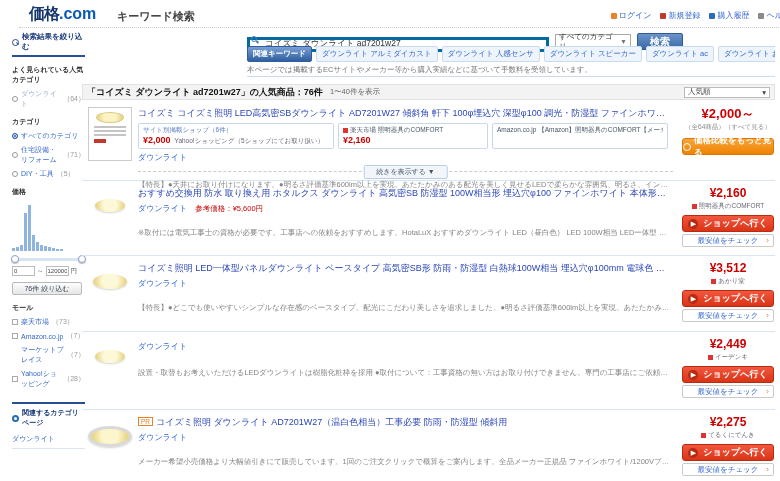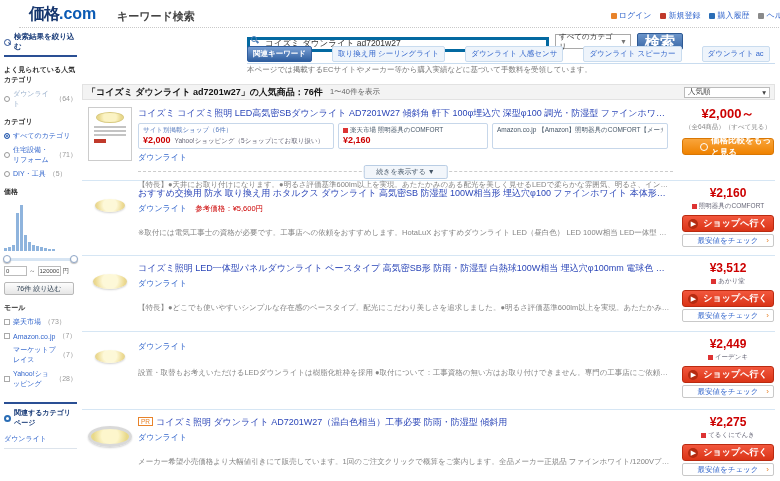--- a/index.html
+++ b/index.html
@@ -21,24 +21,24 @@
   
   .searchrow { position:absolute; top:32px; left:247px; display:flex; gap:6px; align-items:center; }
   .qwrap { position:relative; }
   .qwrap input { width:302px; height:15px; border:3px solid #0369a1; font-size:8.5px; padding:0 3px 0 15px; color:#333; }
   .mag { position:absolute; left:4px; top:4px; width:6px; height:6px; border:1.5px solid #4a7db8; border-radius:50%; }
   .mag::after { content:""; position:absolute; left:4px; top:4px; width:3px; height:1.5px; background:#4a7db8; transform:rotate(45deg); }
   .sel { width:76px; height:15px; border:1px solid #a9a9a9; background:#fff; font-size:7.5px; color:#333;
          display:flex; align-items:center; justify-content:space-between; padding:0 3px; cursor:pointer; }
   .sel .arr { color:#777; font-size:7px; }
   .btn-search { width:46px; height:17px; background:linear-gradient(#6b94c9,#3a69a8); border:1px solid #2f5a94;
-                border-radius:2px; color:#fff; font-size:15px; font-weight:bold; text-align:center; line-height:15px; cursor:pointer; }
-
-  
-  .tabs { position:absolute; top:46px; left:247px; width:528px; display:flex; gap:20px; overflow:hidden; border-bottom:1px solid #c9dcef; padding-bottom:1px; }
+                border-radius:2px; color:#fff; font-size:10px; font-weight:bold; text-align:center; line-height:15px; cursor:pointer; }
+
+  
+  .tabs { position:absolute; top:46px; left:247px; width:528px; display:flex; gap:4px; overflow:hidden; border-bottom:1px solid #c9dcef; padding-bottom:14px; }
   .tab { flex:none; font-size:7.5px; padding:2px 5px; background:#eef4fb; border:1px solid #c9dcef; color:#3366cc;
          border-radius:2px; white-space:nowrap; cursor:pointer; }
   .tab.active { background:linear-gradient(#7aa0d4,#2f5fa0); border-color:#2f5fa0; color:#fff; font-weight:bold; }
 
   .notice { position:absolute; top:65px; left:247px; font-size:7.5px; color:#777; }
 
   
   .rbar { position:absolute; top:84px; left:82px; width:693px; height:16px; background:#f3f3f3; border:1px solid #e2e2e2;
           display:flex; align-items:center; padding:0 4px; }
   .rtitle { font-size:9px; font-weight:bold; color:#111; white-space:nowrap; }
@@ -72,21 +72,21 @@
   .morewrap::before { content:""; position:absolute; left:0; right:0; top:6px; border-top:1px dashed #ccc; }
   .btn-more { position:absolute; left:50%; transform:translateX(-50%); top:0; background:#f2f6fb; border:1px solid #b9cde4;
               border-radius:2px; font-size:7px; color:#456; padding:1px 12px; white-space:nowrap; cursor:pointer; }
   .p-desc.d1 { margin-top:2px; }
 
   
   .sum-price { font-size:13px; font-weight:bold; color:#cc0000; line-height:14px; }
   .sum-note { font-size:6.5px; color:#888; text-align:center; white-space:nowrap; }
   .btn-orange { width:92px; height:17px; background:linear-gradient(#f9a53c,#ef8200); border:1px solid #d97704; border-radius:3px;
                 color:#fff; font-size:8.5px; font-weight:bold; display:flex; align-items:center; justify-content:center; gap:3px;
-                margin-top:4px; cursor:pointer;padding-left:17px; }
+                margin-top:4px; cursor:pointer; }
   .pin { width:8px; height:8px; border:1.5px solid #fff; border-radius:50%; flex:none; }
   .p-price { font-size:12px; font-weight:bold; color:#cc0000; line-height:13px; }
   .p-shop { font-size:6.5px; color:#667; display:flex; gap:2px; align-items:center; white-space:nowrap; }
   .shopdot { width:5px; height:5px; background:#d33; display:inline-block; flex:none; }
   .btn-red { width:92px; height:17px; background:linear-gradient(#f2573d,#da3417); border:1px solid #bb2a10; border-radius:3px;
              color:#fff; font-size:9px; font-weight:bold; display:flex; align-items:center; justify-content:center; gap:5px;
              margin-top:2px; cursor:pointer; }
   .goarrow { width:10px; height:10px; background:#b52a10; border-radius:50%; color:#fff; font-size:7px; line-height:10px;
              text-align:center; flex:none; }
   .btn-white { width:92px; height:13px; background:#fff; border:1px solid #c9c9c9; border-radius:2px; color:#3366cc;
@@ -101,21 +101,21 @@
   .tred { width:12px; height:4px; background:#c0392b; margin:3px 3px 0; }
   .th-lamp { width:34px; height:15px; border-radius:50%; margin-top:12px;
              background:radial-gradient(circle at 50% 45%, #fdf8d8 40%, #ecd98f 78%, #d9cd9a); box-shadow:0 1px 2px rgba(0,0,0,.18); }
   .th-lamp.sm { width:30px; height:13px; }
   .th-lamp.big { width:44px; height:21px; border:3px solid #d9d9d9; margin-top:10px;
                  background:radial-gradient(circle at 50% 45%, #fdf6cc 40%, #e8d98a 80%); }
   .prb { display:inline-block; background:#fff; border:1px solid #e8832a; color:#e8832a; font-size:6.5px; padding:0 2px;
          margin-right:3px; vertical-align:1px; }
 
   
-  .side { position:absolute; left:4px; top:32px; width:73px; }
+  .side { position:absolute; left:12px; top:32px; width:73px; }
   .s-h1 { font-size:7.5px; font-weight:bold; color:#1c3e7a; border-bottom:2px solid #2a4f94; padding-bottom:3px;
           display:flex; gap:3px; align-items:center; }
   .smag { position:relative; width:7px; height:7px; flex:none; }
   .smag::before { content:""; position:absolute; left:0; top:0; width:5px; height:5px; border:1px solid #2a4f94; border-radius:50%; }
   .smag::after { content:""; position:absolute; left:4px; top:4px; width:3px; height:1px; background:#2a4f94; transform:rotate(45deg); }
   .s-sec { font-size:7px; font-weight:bold; color:#333; margin-top:8px; }
   .s-item { font-size:7px; color:#3366cc; margin-top:4px; display:flex; gap:3px; align-items:center; cursor:pointer; }
   .s-item.pale { color:#9ab0cc; }
   .cnt { color:#999; }
   .rd { width:6px; height:6px; border:1px solid #999; border-radius:50%; flex:none; background:#fff; }
@@ -172,21 +172,21 @@
     </span>
     <div class="sel">
       <span>すべてのカテゴリ</span>
       <span class="arr">▼</span>
     </div>
     <div class="btn-search">検索</div>
   </div>
 
   <div class="tabs">
     <span class="tab active">関連キーワード</span>
-    <span class="tab">取り換え用 シーリングライト</span>
+    <span class="tab">ダウンライト アルミダイカスト</span>
     <span class="tab">ダウンライト 人感センサ</span>
     <span class="tab">ダウンライト スピーカー</span>
     <span class="tab">ダウンライト ac</span>
     <span class="tab">ダウンライト おしゃれ</span>
 
   </div>
 
   <div class="notice">本ページでは掲載するECサイトやメーカー等から購入実績などに基づいて手数料を受領しています。</div>
 
   <div class="rbar">

